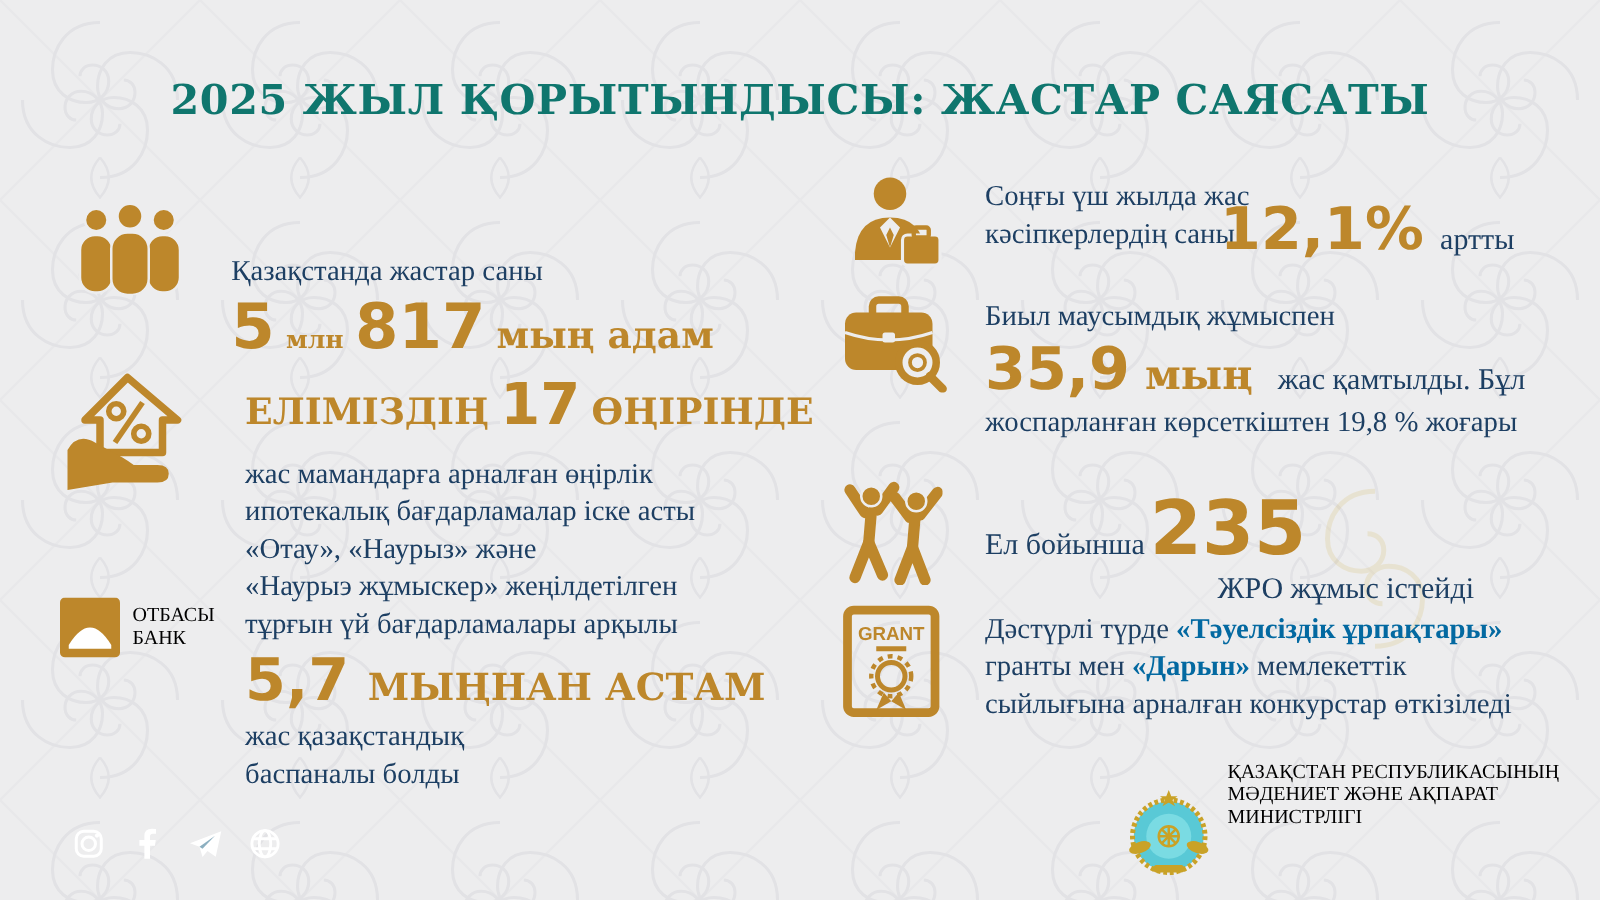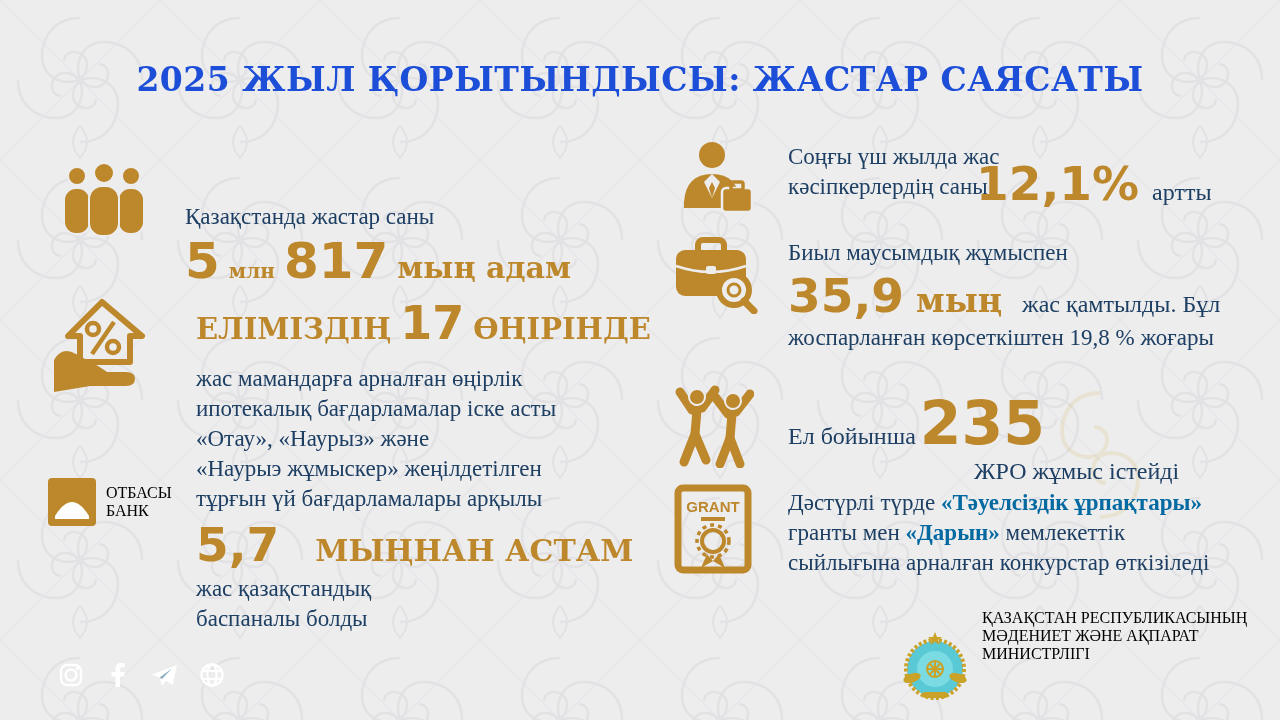--- a/index.html
+++ b/index.html
@@ -1,18 +1,18 @@
 <!DOCTYPE html>
 <html><head>
 <meta charset="utf-8">
 <style>
   html,body{margin:0;padding:0;}
   body{width:1280px;height:720px;position:relative;overflow:hidden;background:#ededee;}
   .abs{position:absolute;}
-  .title{font-family:"DejaVu Serif",serif;font-weight:700;font-size:33px;color:#1d4ed8;letter-spacing:.5px;width:100%;text-align:center;}
+  .title{font-family:"DejaVu Serif",serif;font-weight:700;font-size:33px;color:#0f766e;letter-spacing:.5px;width:100%;text-align:center;}
   .navy{font-family:"Liberation Serif",serif;color:#1d3f63;font-size:23px;line-height:30px;}
   .navy24{font-family:"Liberation Serif",serif;color:#1d3f63;font-size:24px;line-height:30px;}
   .goldnum{font-family:"DejaVu Sans",sans-serif;font-weight:700;color:#bd872b;}
   .goldcaps{font-family:"DejaVu Serif",serif;font-weight:700;color:#bd872b;}
   .goldspan{color:#0369a1;font-weight:700;}
   .row{display:flex;align-items:baseline;}
   .divider{width:2px;background:linear-gradient(to bottom,#b58e3e 0%,#c39d52 70%,rgba(195,157,82,0)}
   .social{width:38px;height:38px;border-radius:10px;background:#2e6d8d;display:flex;align-items:center;justify-content:center;}
   .ministry{font-family:"Liberation Sans",sans-serif;font-weight:700;font-size:15.5px;line-height:19px;color:#1d3f63;letter-spacing:.2px;transform:scaleX(.97);transform-origin:left center;}
   .otbasy-name{font-family:"Liberation Sans",sans-serif;font-weight:700;font-size:23px;color:#bd872b;letter-spacing:.5px;line-height:24px;}
@@ -100,21 +100,21 @@
   <div>
     <div class="otbasy-name">ОТБАСЫ</div>
     <div class="otbasy-bank">БАНК</div>
   </div>
 </div>
 
 <div class="abs" style="left:196px;top:424px;">
   <div class="navy">«Отау», «Наурыз» және</div>
   <div class="navy">«Наурыэ жұмыскер» жеңілдетілген</div>
   <div class="navy">тұрғын үй бағдарламалары арқылы</div>
-  <div class="row" style="gap:21px;margin-top:3px;">
+  <div class="row" style="gap:0;margin-top:3px;">
     <span class="goldnum" style="font-size:47px;">5,7</span>
     <span class="goldcaps" style="font-size:30px;margin-left:15px;">МЫҢНАН АСТАМ</span>
   </div>
   <div class="navy tail-right" style="margin-top:2px;">жас қазақстандық</div>
   <div class="navy tail-right">баспаналы болды</div>
 </div>
 
 <svg class="abs" width="78" height="80" viewBox="0 0 78 80" style="left:678px;top:140px;">
   <circle cx="34" cy="15" r="13" fill="#bd872b"></circle>
   <path d="M6,62 Q8,34 34,34 Q60,34 62,62 L62,68 L6,68 Z" fill="#bd872b"></path>

